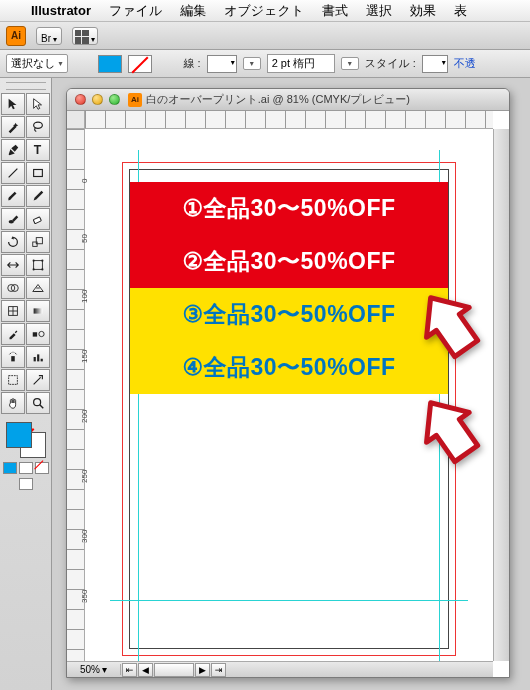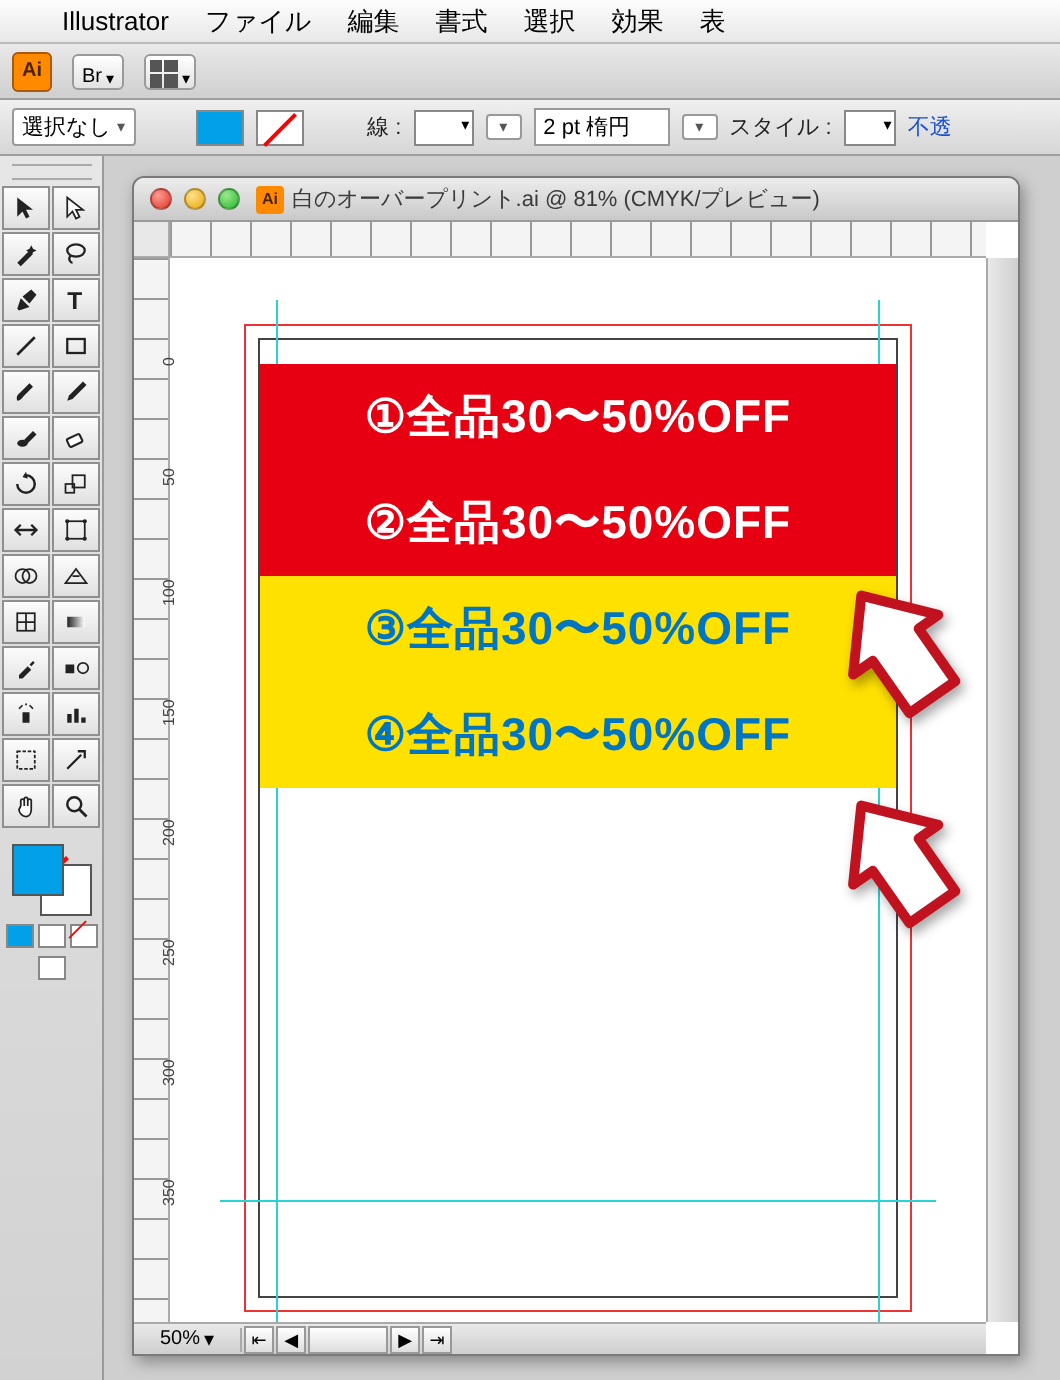--- a/index.html
+++ b/index.html
@@ -1,20 +1,20 @@
 <!DOCTYPE html>
 <html><head>
 <meta charset="utf-8">
 <style>
 *{margin:0;padding:0;box-sizing:border-box;font-family:"Hiragino Kaku Gothic Pro","Meiryo",sans-serif;-webkit-font-smoothing:antialiased}
 body{background:#fff;width:530px;height:690px;overflow:hidden;position:relative}
 .menubar{height:22px;background:linear-gradient(#fdfdfd,#e8e8e8);display:flex;align-items:center;font-size:13px;color:#000;border-bottom:1px solid #bbb}
 .apple{width:22px;text-align:center;font-size:15px}
 .menubar span{padding:0 9px}
-.menubar .app{font-weight:normal}
+.menubar .app{font-weight:bold}
 .appheader{height:28px;background:linear-gradient(#e9e9e9,#cfcfcf);border-bottom:1px solid #9f9f9f;display:flex;align-items:center;padding:0 6px;gap:10px}
 .ai-badge{width:20px;height:20px;background:#ff8a00;border:1px solid #aa5a00;border-radius:3px;display:flex;align-items:center;justify-content:center;color:#4a2200;font-weight:bold;font-size:10px}
 .hdrbtn{width:26px;height:18px;border:1px solid #9a9a9a;border-radius:3px;background:linear-gradient(#fff,#e2e2e2);display:flex;align-items:flex-end;justify-content:center;font-size:10px}
 .hdrbtn .dd{font-size:8px;margin-left:2px}
 .hdrgrid{width:14px;height:14px;display:grid;grid-template-columns:1fr 1fr;grid-template-rows:1fr 1fr;gap:1px}
 .hdrgrid i{background:#555;display:block}
 .controlbar{height:28px;background:linear-gradient(#efefef,#d6d6d6);border-bottom:1px solid #9f9f9f;display:flex;align-items:center;font-size:11px;gap:6px;padding:0 6px}
 .sel{border:1px solid #999;background:#fff;padding:1px 4px;border-radius:2px;display:flex;align-items:center;gap:3px}
 .sel .dd{font-size:8px;color:#555}
 .swatch{width:24px;height:18px;border:1px solid #888;position:relative}
@@ -76,20 +76,21 @@
 .arrow svg{display:block}
 </style>
 </head>
 <body>
 
 <div class="menubar">
   <span class="apple"></span>
   <span class="app">Illustrator</span>
   <span>ファイル</span>
   <span>編集</span>
+  <span>オブジェクト</span>
   <span>書式</span>
   <span>選択</span>
   <span>効果</span>
   <span>表</span>
 </div>
 
 <div class="appheader">
   <div class="ai-badge">Ai</div>
   <div class="hdrbtn">
       <span>Br</span>

